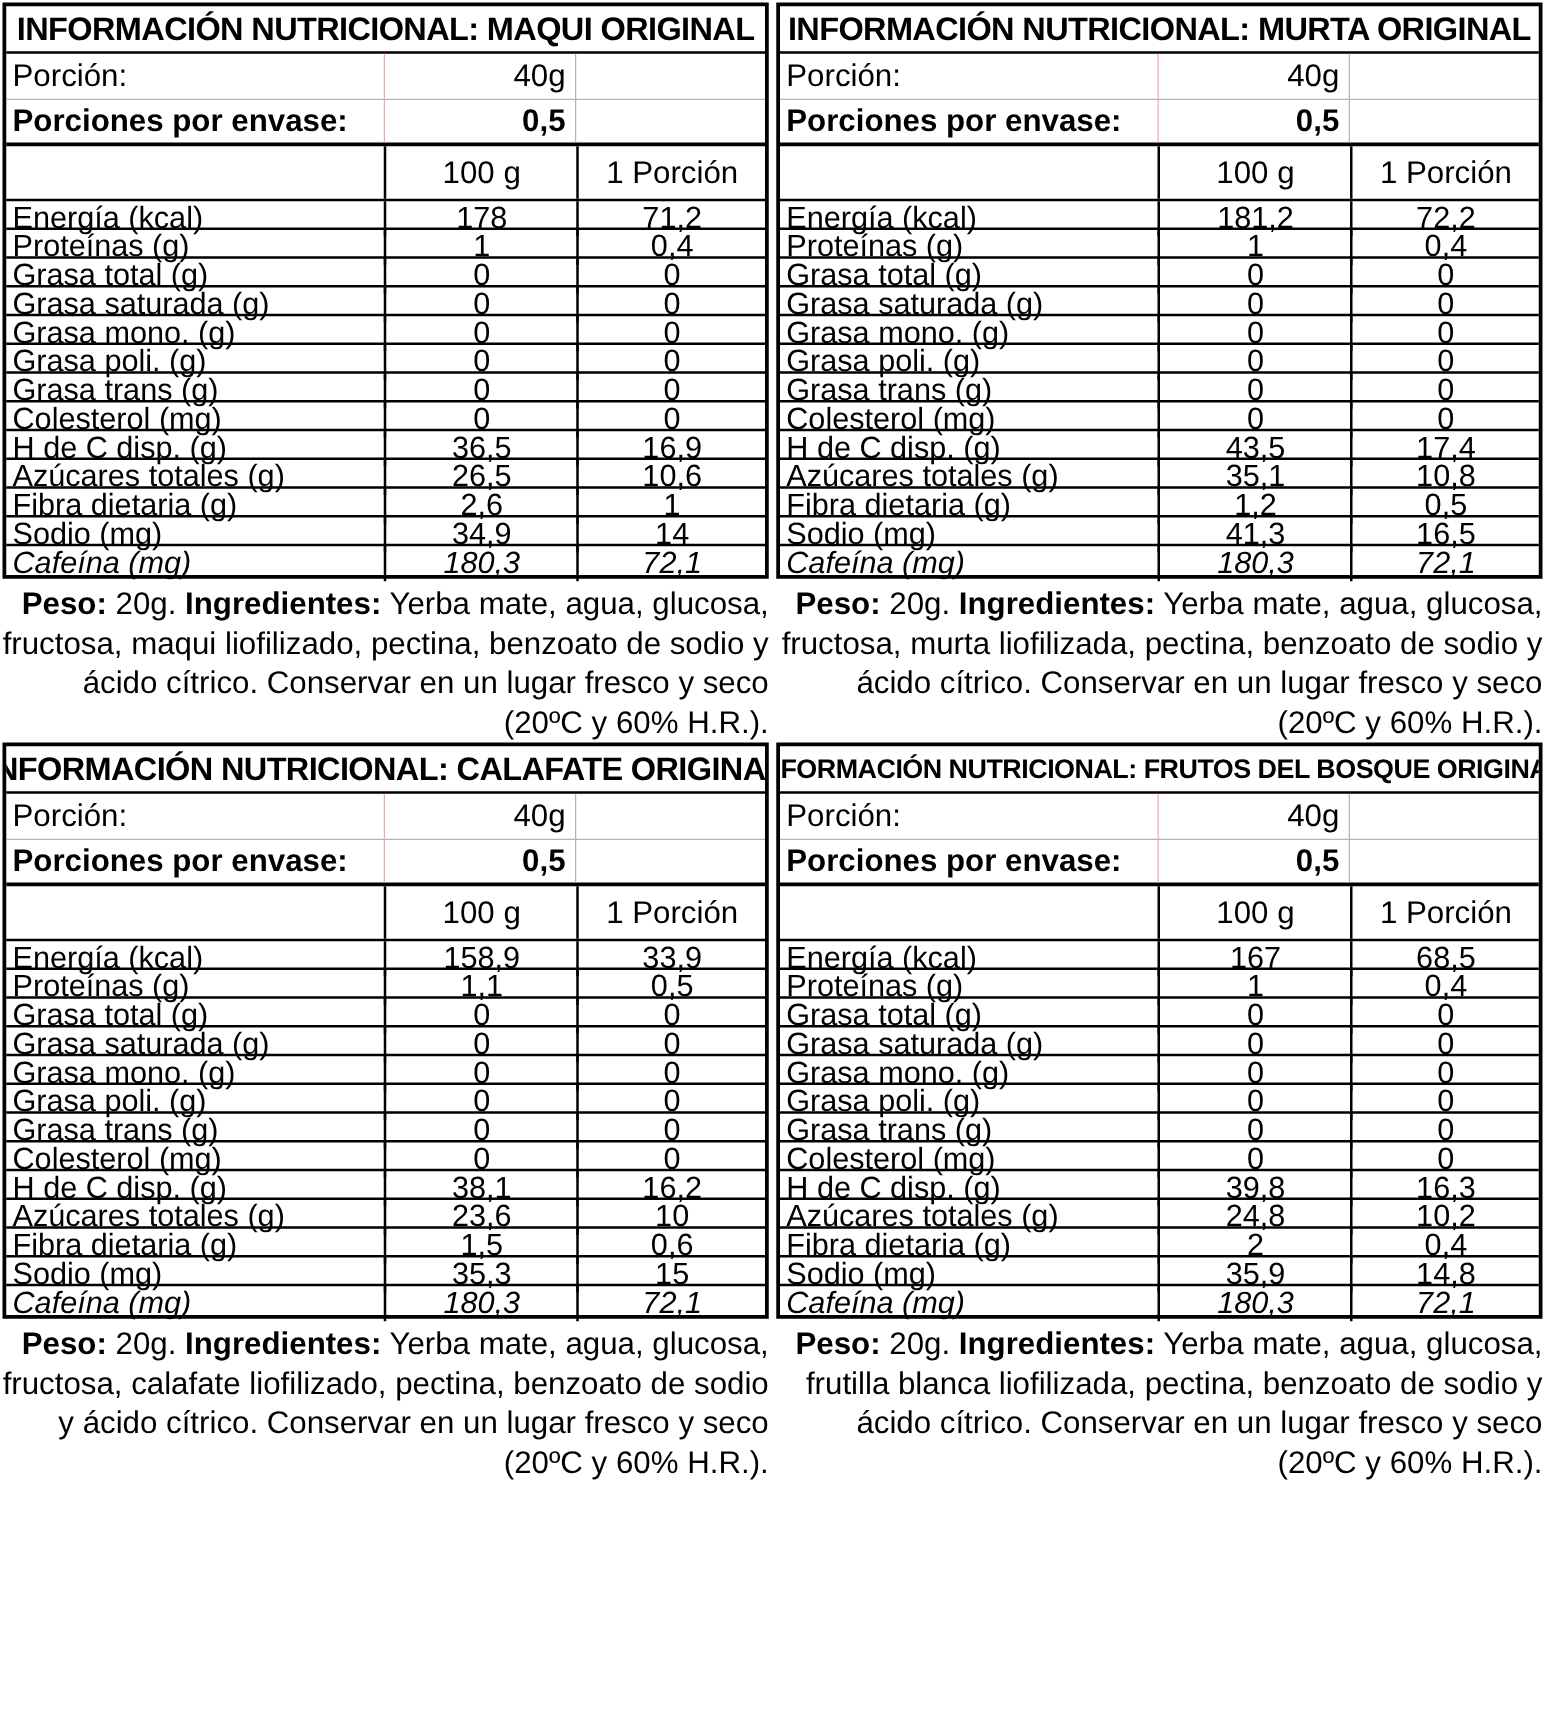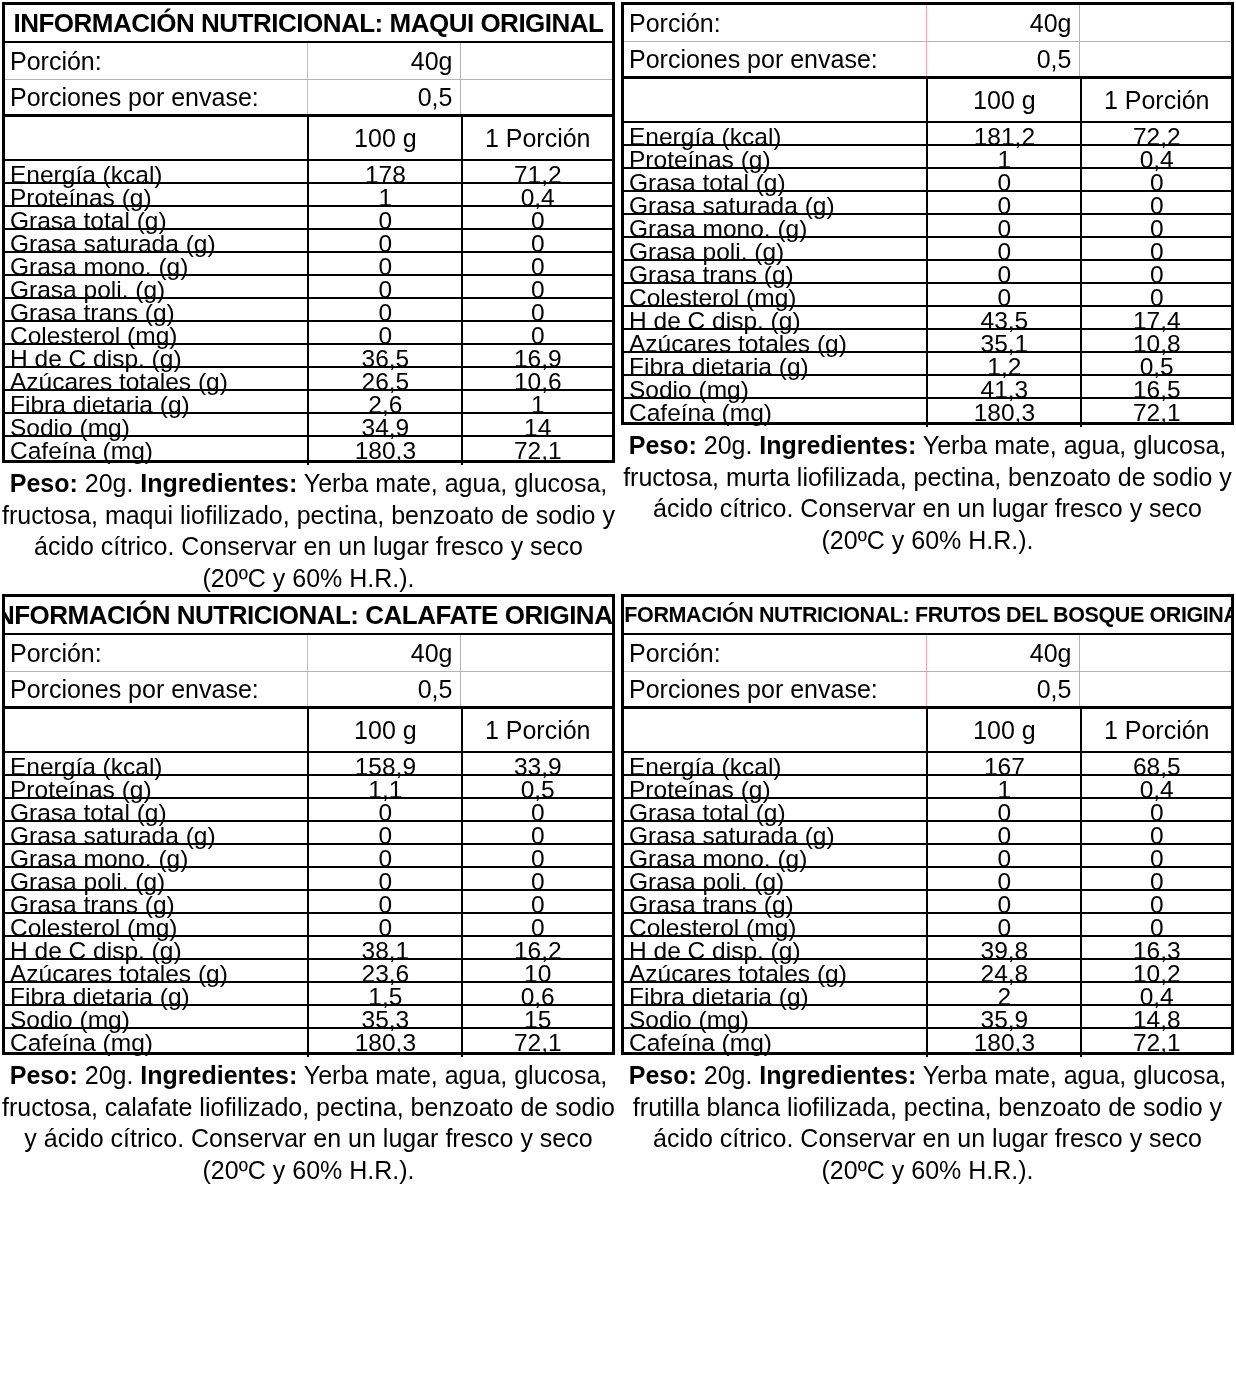--- a/index.html
+++ b/index.html
@@ -12,29 +12,29 @@
     font-weight:bold;font-size:26px;border-bottom:2px solid #000;letter-spacing:-0.5px;
     white-space:nowrap;overflow:hidden;}
   .panel:nth-child(4) .title{font-size:21.5px;letter-spacing:-0.4px;}
   .row3{display:grid;grid-template-columns:49.8% 25.4% 24.8%;box-sizing:border-box;}
   .cell{display:flex;align-items:center;box-sizing:border-box;min-width:0;}
   .lab{justify-content:flex-start;padding-left:5px;}
   .val{justify-content:center;}
   .inforow{height:37px;border-bottom:1px solid #b3b3b3;font-size:25px;}
   .inforow .ival{justify-content:flex-end;padding-right:8px;
     border-left:1px solid #fca5a5;border-right:1px solid #b3b3b3;}
-  .inforow.last{border-bottom:3px solid #000;}
+  .inforow.last{border-bottom:3px solid #000;font-weight:bold;}
   .headrow{height:44px;font-size:25px;border-bottom:2px solid #000;text-align:right;}
   .headrow .val{border-left:2px solid #000;}
   .nrow{height:23px;font-size:24.5px;border-bottom:2px solid #000;}
-  .nrow:last-child{border-bottom:none;}
+  .nrow:last-child{border-bottom:none;font-style:italic;}
   .nrow .val{border-left:2px solid #000;}
   .nrow .lab{white-space:nowrap;}
   .note{margin:5px 0 0 0;min-height:121px;font-size:25px;line-height:31.5px;
-    text-align:center;}
+    text-align:right;}
   .b{font-weight:bold;}
 </style>
 </head>
 <body>
 
 <div class="grid" id="tables-grid">
   <div class="panel">
     <div class="ntable">
       <div class="title">INFORMACIÓN NUTRICIONAL: MAQUI ORIGINAL</div>
       <div class="row3 inforow">
@@ -120,20 +120,21 @@
           </div>
         </div>
     </div>
     <p class="note">
       <span class="b">Peso:</span><span> 20g. </span><span class="b">Ingredientes:</span><span> Yerba mate, agua, glucosa, fructosa, maqui liofilizado, pectina, benzoato de sodio y ácido cítrico. Conservar en un lugar fresco y seco (20ºC y 60% H.R.).</span>
     </p>
   </div>
 
   <div class="panel">
     <div class="ntable">
+      <div class="title">INFORMACIÓN NUTRICIONAL: MURTA ORIGINAL</div>
       <div class="row3 inforow">
         <div class="cell lab">Porción:</div>
         <div class="cell ival">40g</div>
         <div class="cell"></div>
       </div>
       <div class="row3 inforow last">
         <div class="cell lab">Porciones por envase:</div>
         <div class="cell ival">0,5</div>
         <div class="cell"></div>
       </div>

